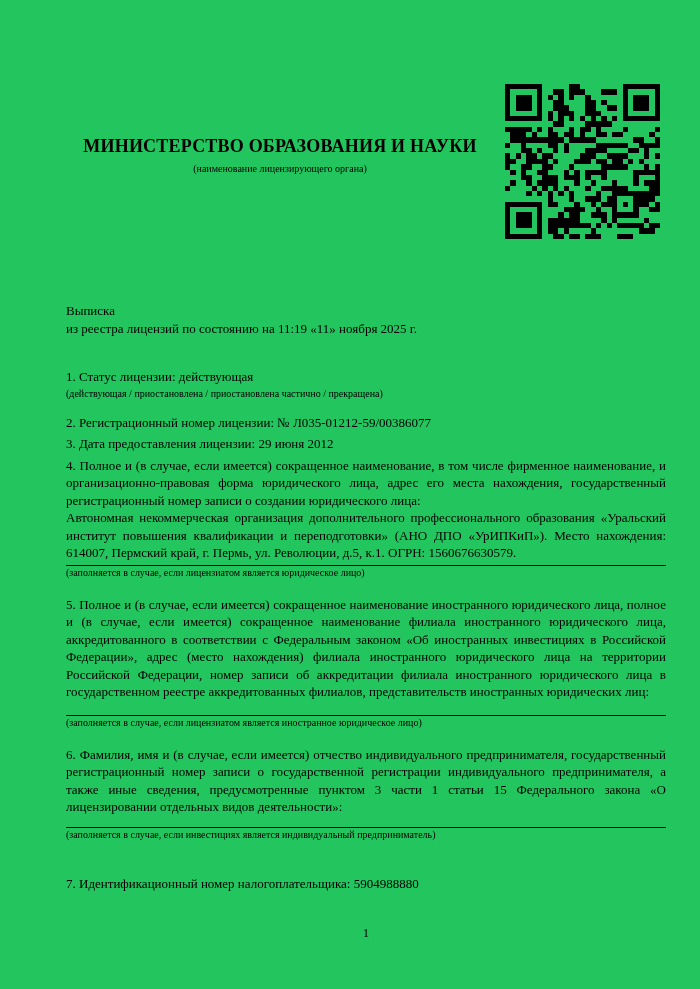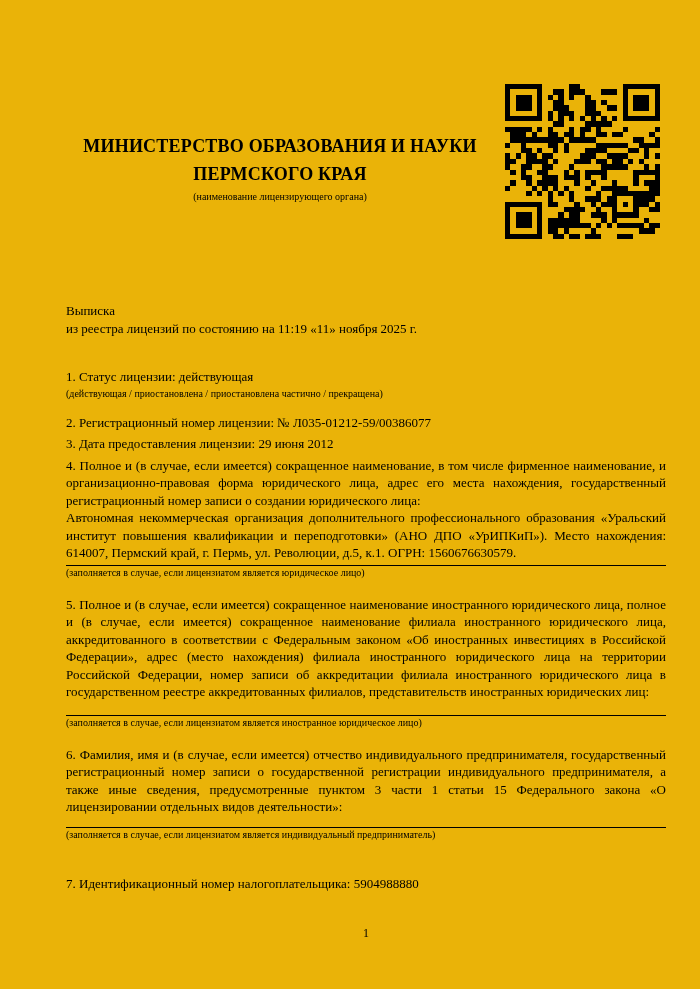--- a/index.html
+++ b/index.html
@@ -1,21 +1,21 @@
 <!DOCTYPE html>
 <html><head>
 <meta charset="utf-8">
 <style>
   html, body { margin: 0; padding: 0; background: #e8e8e8; }
   .page {
     position: relative;
     width: 700px;
     height: 989px;
     margin: 0 auto;
-    background: #eab308;
+    background: #22c55e;
     font-family: "Liberation Serif", "DejaVu Serif", serif;
     color: #000000;
     overflow: hidden;
   }
   .qr {
     position: absolute;
     left: 505px;
     top: 84px;
     width: 155px;
     height: 155px;
@@ -499,21 +499,20 @@
         <rect x="16" y="28" width="1" height="1"></rect>
         <rect x="17" y="28" width="1" height="1"></rect>
         <rect x="21" y="28" width="1" height="1"></rect>
         <rect x="22" y="28" width="1" height="1"></rect>
         <rect x="23" y="28" width="1" height="1"></rect>
       </svg>
   </div>
 
   <div class="header">
     <div class="ministry-line">МИНИСТЕРСТВО ОБРАЗОВАНИЯ И НАУКИ</div>
-    <div class="ministry-line">ПЕРМСКОГО КРАЯ</div>
     <div class="caption">(наименование лицензирующего органа)</div>
   </div>
 
   <div class="doc-title">
     <div>Выписка</div>
     <div>из реестра лицензий по состоянию на 11:19 «11» ноября 2025 г.</div>
   </div>
 
   <div class="content">
 
@@ -528,21 +527,21 @@
     <div class="item just">Автономная некоммерческая организация дополнительного профессионального образования «Уральский институт повышения квалификации и переподготовки» (АНО ДПО «УрИПКиП»). Место нахождения: 614007, Пермский край, г. Пермь, ул. Революции, д.5, к.1. ОГРН: 1560676630579.</div>
     <hr class="rule" style="margin-top:3px">
     <div class="caption center">(заполняется в случае, если лицензиатом является юридическое лицо)</div>
 
     <div class="item just mt-gap-lg">5. Полное и (в случае, если имеется) сокращенное наименование иностранного юридического лица, полное и (в случае, если имеется) сокращенное наименование филиала иностранного юридического лица, аккредитованного в соответствии с Федеральным законом «Об иностранных инвестициях в Российской Федерации», адрес (место нахождения) филиала иностранного юридического лица на территории Российской Федерации, номер записи об аккредитации филиала иностранного юридического лица в государственном реестре аккредитованных филиалов, представительств иностранных юридических лиц:</div>
     <hr class="rule" style="margin-top:14px">
     <div class="caption center">(заполняется в случае, если лицензиатом является иностранное юридическое лицо)</div>
 
     <div class="item just mt-gap-lg">6. Фамилия, имя и (в случае, если имеется) отчество индивидуального предпринимателя, государственный регистрационный номер записи о государственной регистрации индивидуального предпринимателя, а также иные сведения, предусмотренные пунктом 3 части 1 статьи 15 Федерального закона «О лицензировании отдельных видов деятельности»:</div>
     <hr class="rule" style="margin-top:11px">
-    <div class="caption center">(заполняется в случае, если лицензиатом является индивидуальный предприниматель)</div>
+    <div class="caption center">(заполняется в случае, если инвестициях является индивидуальный предприниматель)</div>
 
     <div class="item" style="margin-top:34px">7. Идентификационный номер налогоплательщика: 5904988880</div>
 
   </div>
 
   <div class="page-number">1</div>
 
 </div>
 
 </body></html>

